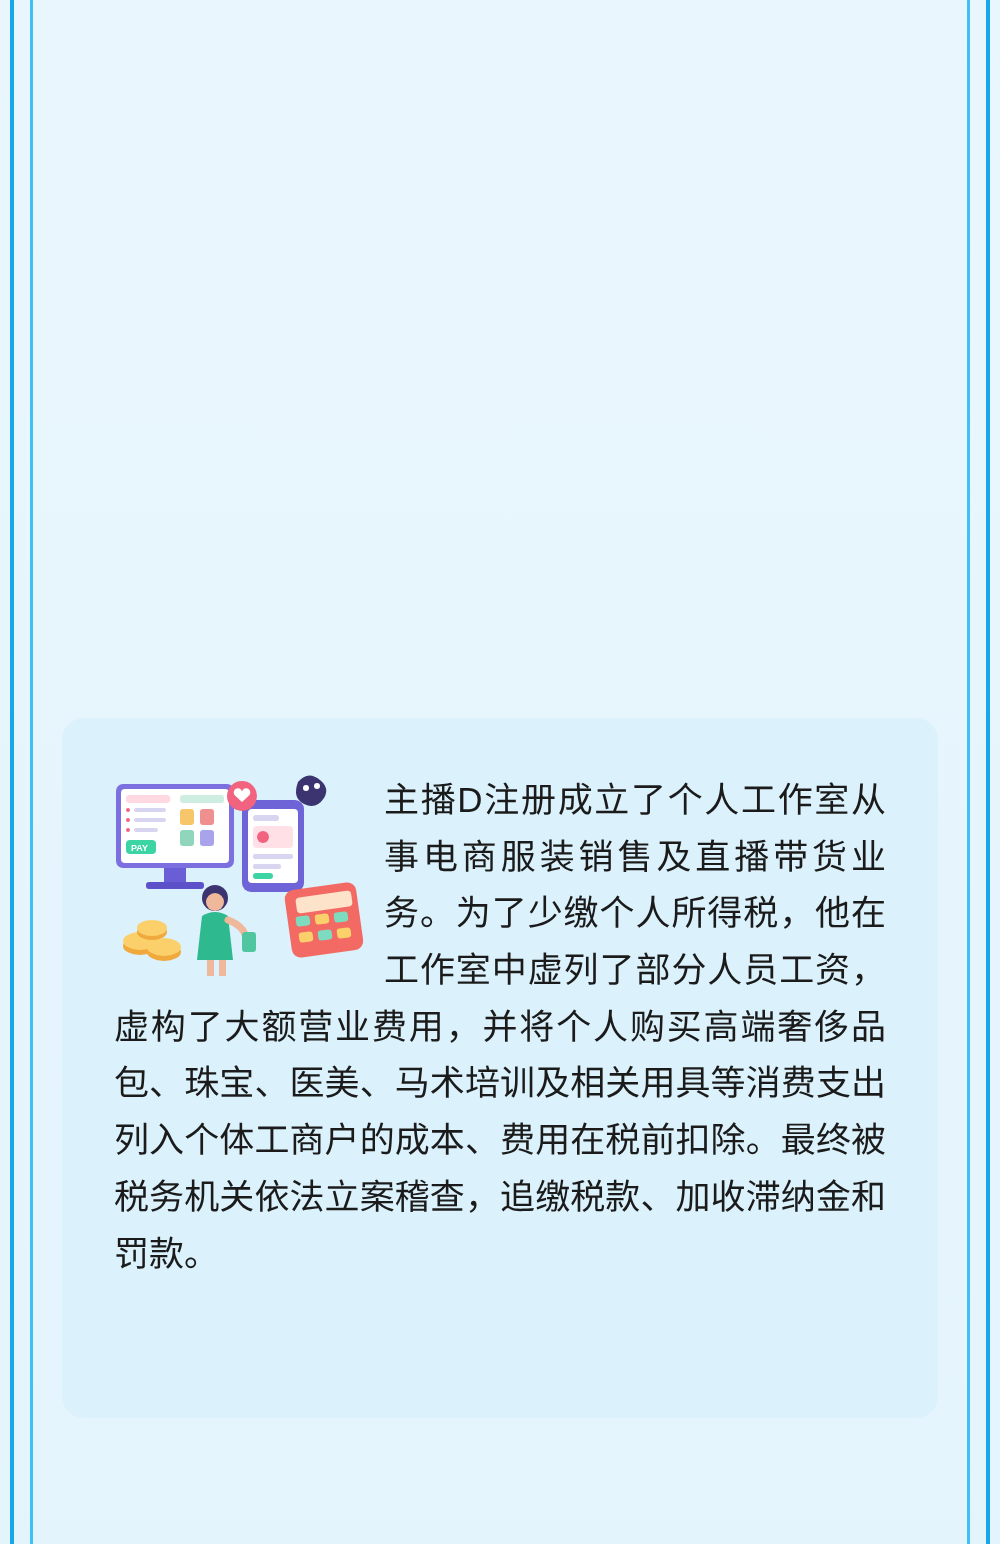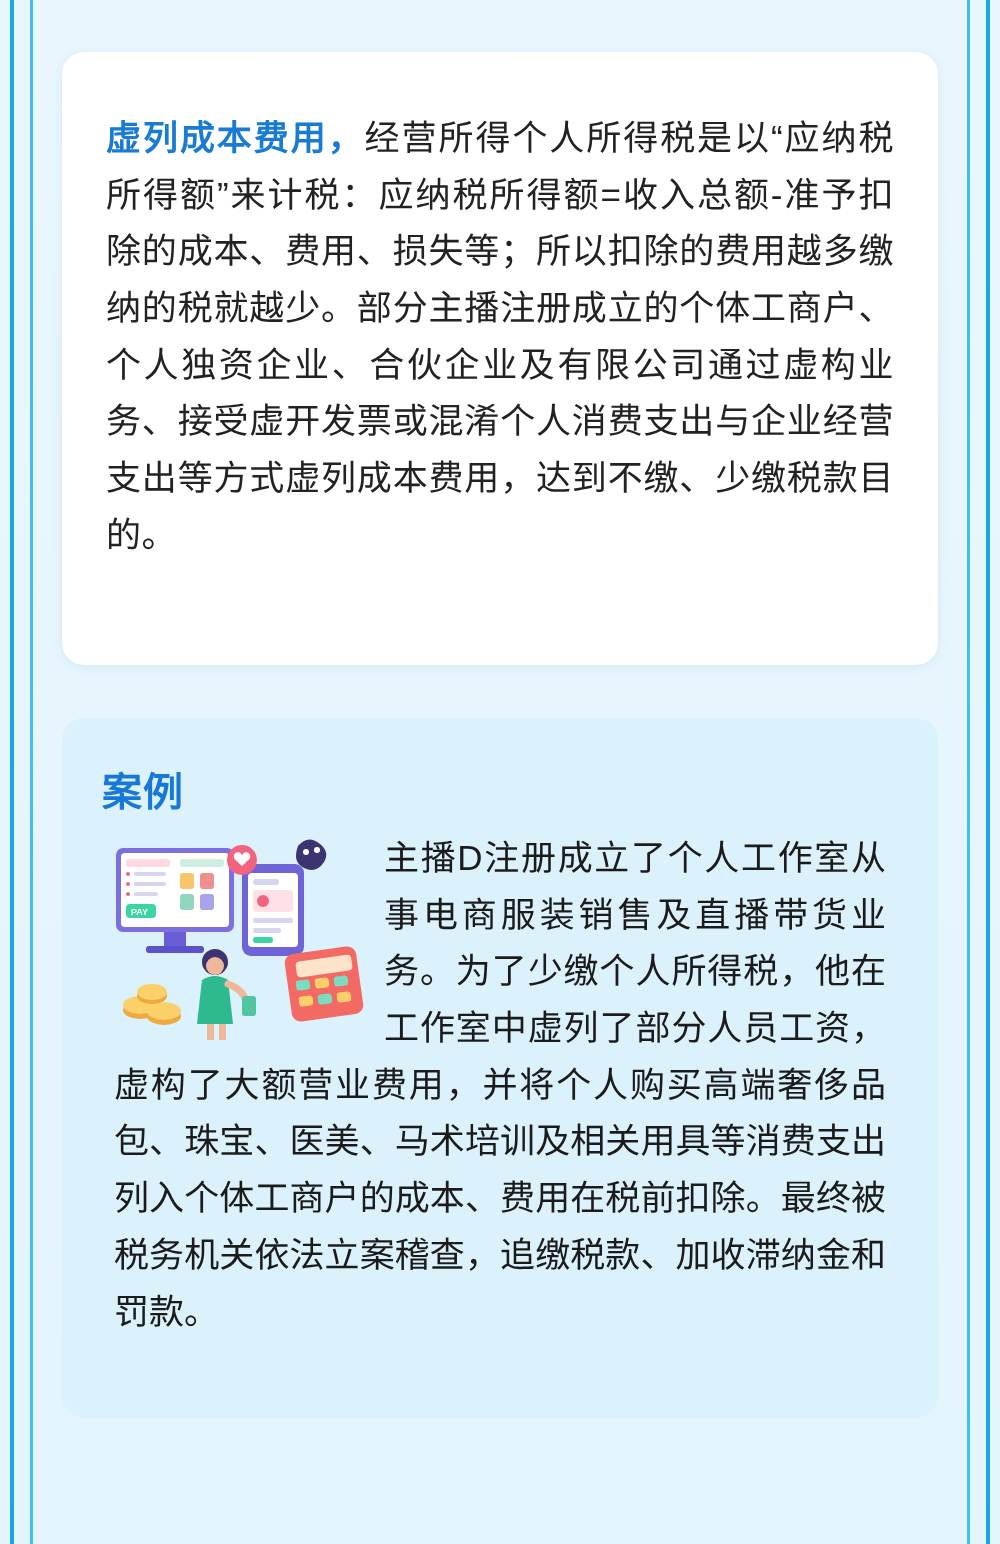--- a/index.html
+++ b/index.html
@@ -110,26 +110,22 @@
 <body>
 
 <div class="page">
   <div class="rail rail-left-outer"></div>
   <div class="rail rail-left-inner"></div>
   <div class="rail rail-right-outer"></div>
   <div class="rail rail-right-inner"></div>
 
   <div class="content">
 
-    <div class="card-white">
-      <p class="para"><span class="lead">虚列成本费用，</span><span>经营所得个人所得税是以“应纳税所得额”来计税：应纳税所得额=收入总额-准予扣除的成本、费用、损失等；所以扣除的费用越多缴纳的税就越少。部分主播注册成立的个体工商户、个人独资企业、合伙企业及有限公司通过虚构业务、接受虚开发票或混淆个人消费支出与企业经营支出等方式虚列成本费用，达到不缴、少缴税款目的。</span></p>
-    </div>
 
     <div class="card-blue">
-      <h2 class="case-title">案例</h2>
 
       <div class="illus-wrap">
         <svg viewBox="0 0 268 210" xmlns="http://www.w3.org/2000/svg">
 
           <g>
             <rect x="14" y="18" width="118" height="84" rx="7" fill="#7c6fe0"></rect>
             <rect x="19" y="23" width="108" height="74" rx="4" fill="#ffffff"></rect>
             <rect x="24" y="29" width="44" height="8" rx="3" fill="#ffd8e2"></rect>
             <rect x="24" y="42" width="4" height="4" rx="2" fill="#f2637f"></rect>
             <rect x="32" y="42" width="32" height="4" rx="2" fill="#d8d5f0"></rect>

